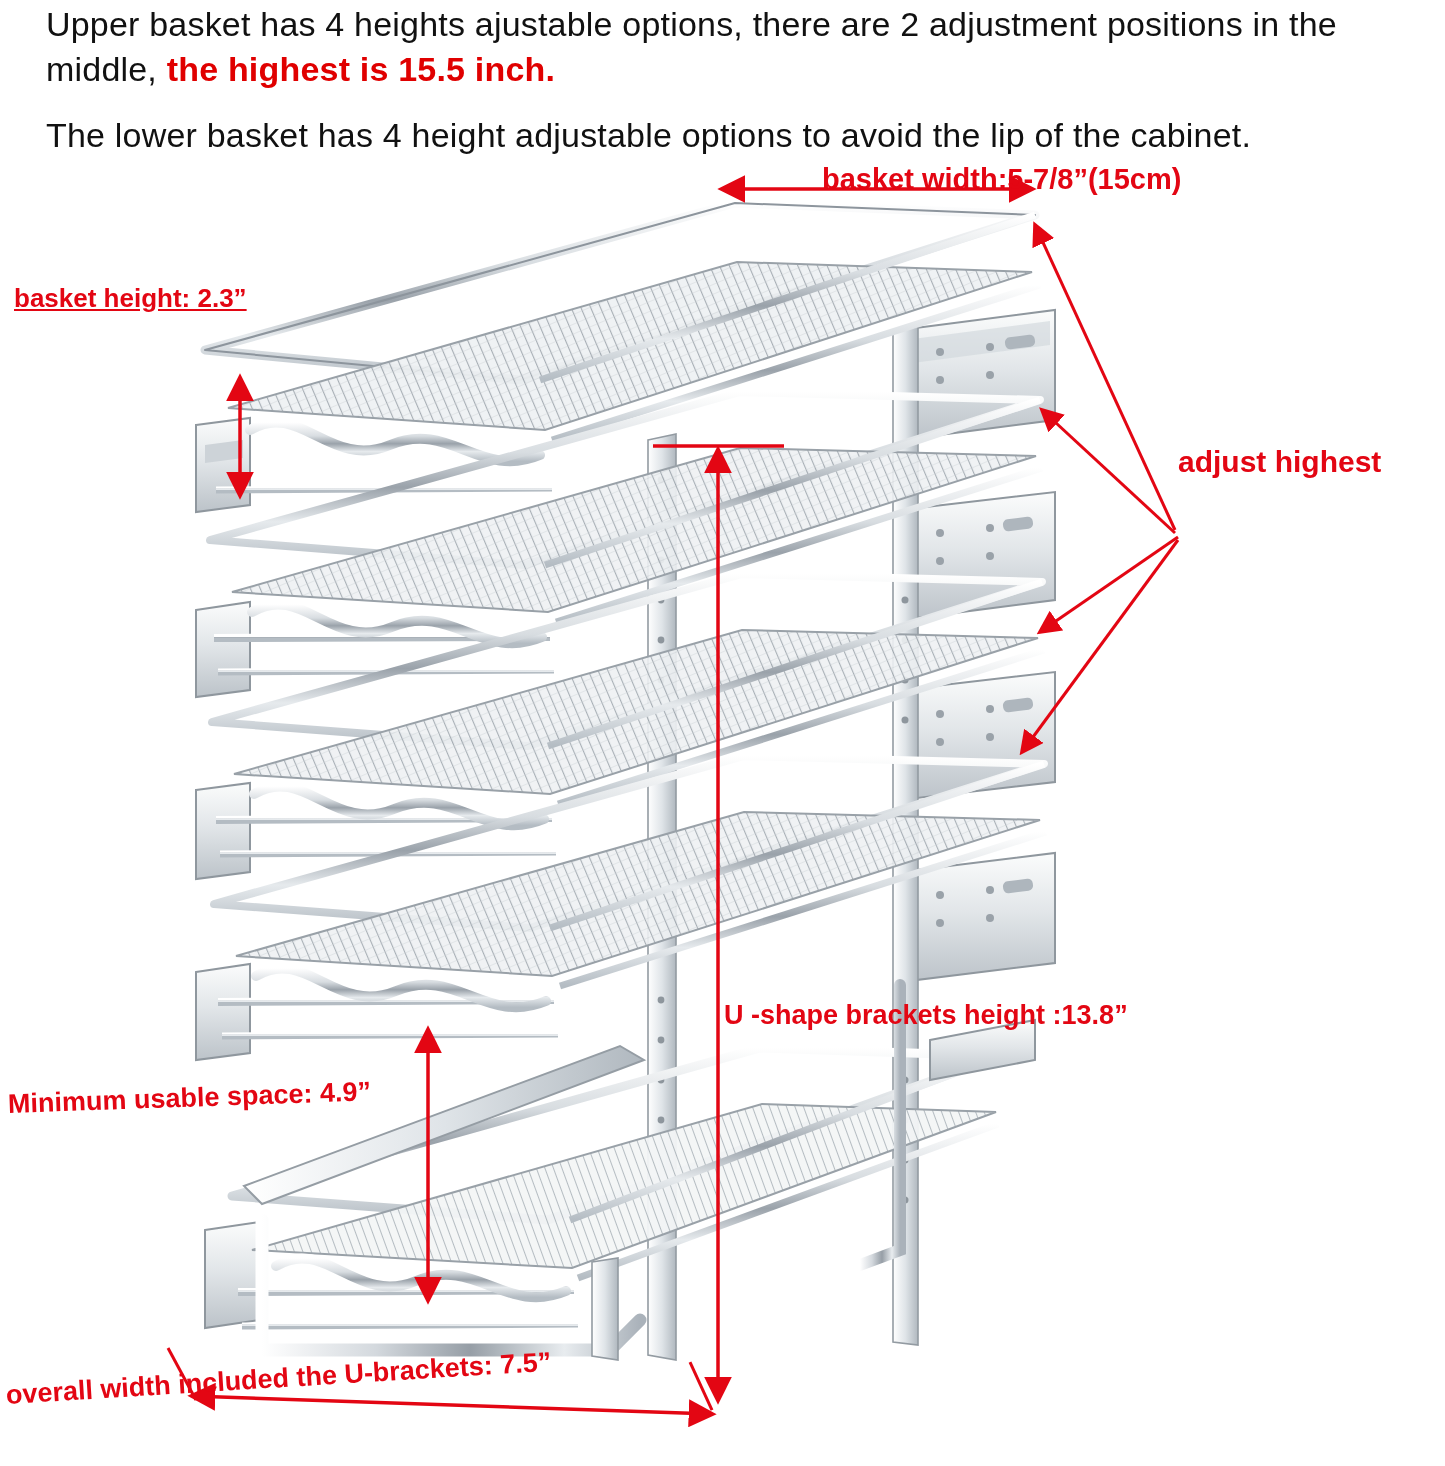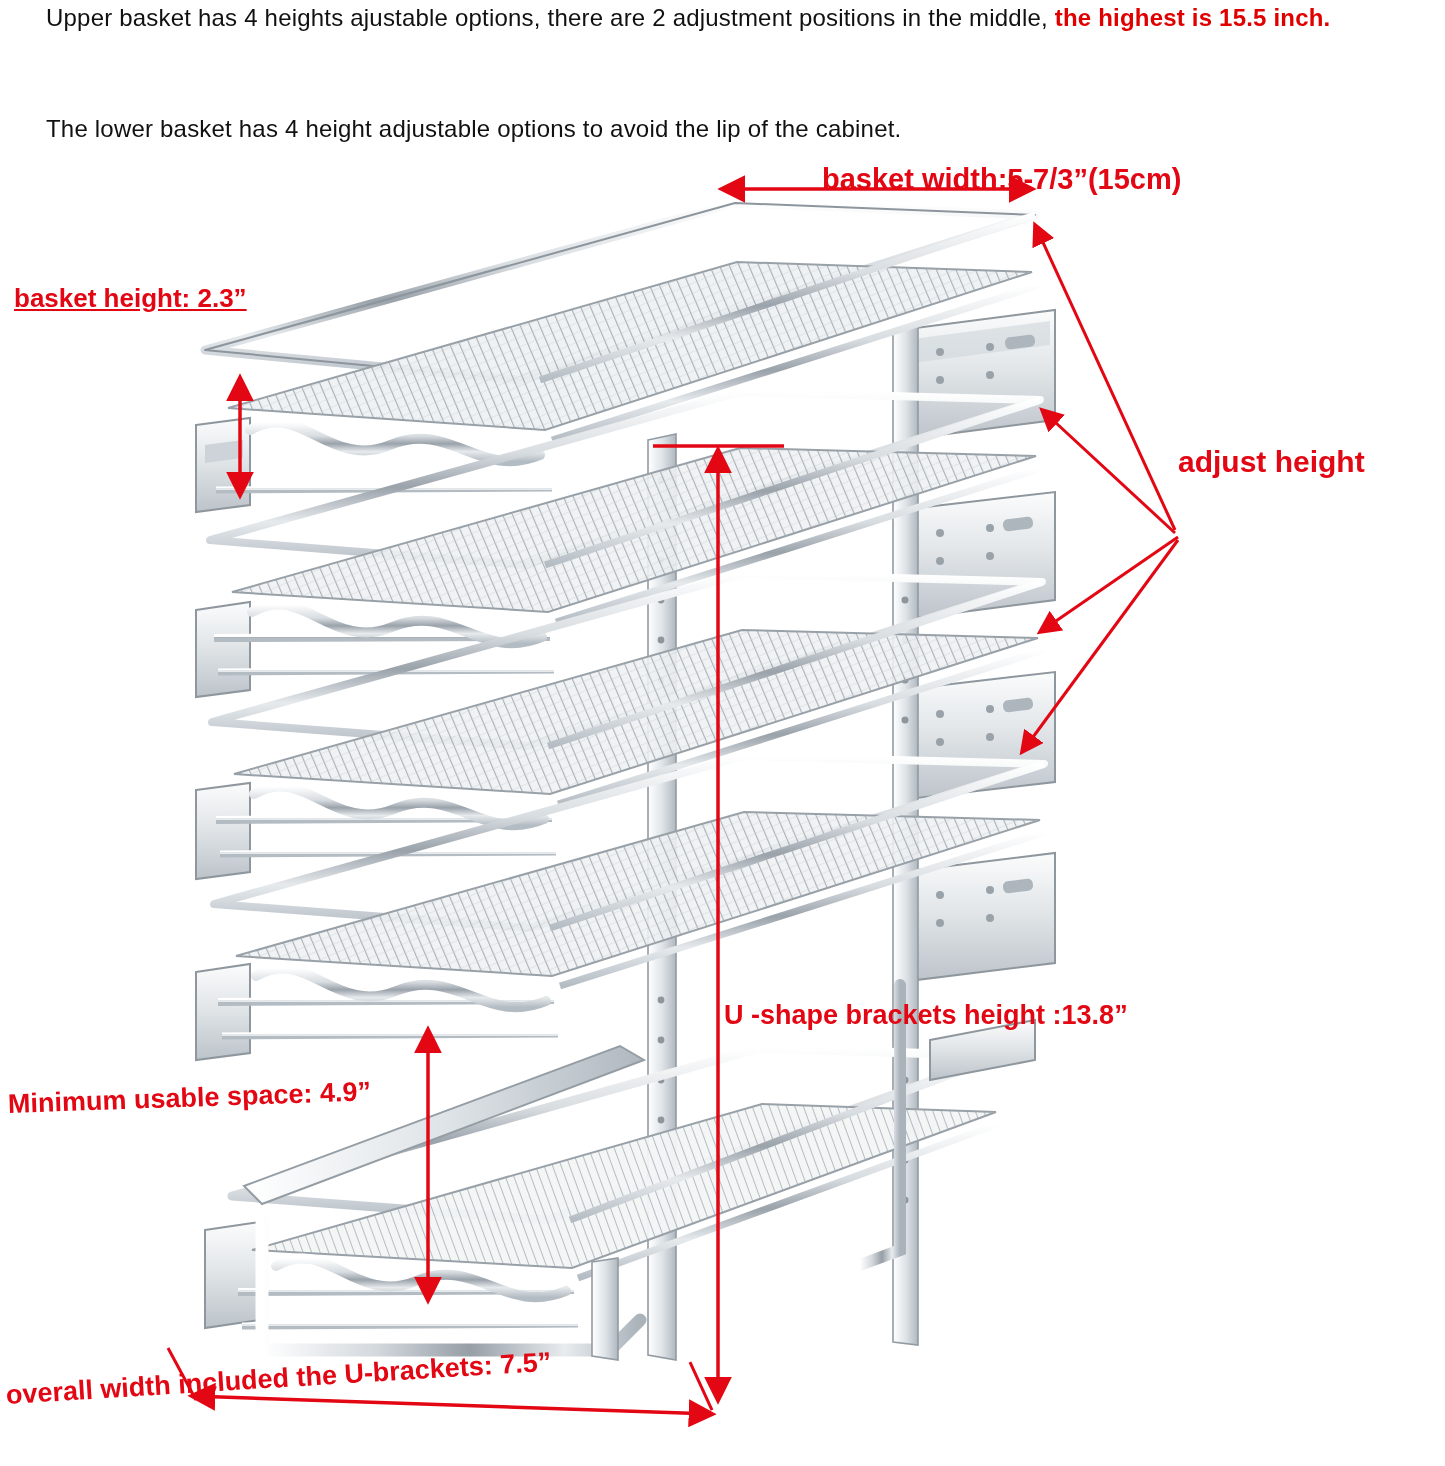--- a/index.html
+++ b/index.html
@@ -13,21 +13,21 @@
     position: relative;
     overflow: hidden;
     font-family: "Liberation Sans", sans-serif;
     color: #000000;
   }
 
   
   .desc {
     position: absolute;
     left: 46px;
-    font-size: 24px;
+    font-size: 34px;
     line-height: 1.32;
     color: #111111;
     letter-spacing: 0.2px;
   }
   #desc-line-1 { top: 2px; width: 1390px; }
   #desc-line-2 { top: 113px; width: 1390px; }
   .hl-red {
     color: #e00000;
     font-weight: bold;
   }
@@ -333,18 +333,18 @@
   <line x1="690" y1="1362" x2="712" y2="1410" stroke="#e30613" stroke-width="3"></line>
   <line x1="192" y1="1396" x2="712" y2="1414" stroke="#e30613" stroke-width="3.5" marker-start="url(#arrowRed)" marker-end="url(#arrowRed)"></line>
 </svg>
 
 <div class="desc" id="desc-line-1">
   <span>Upper basket has 4 heights ajustable options, there are 2 adjustment positions in the middle, </span><span class="hl-red">the highest is 15.5 inch.</span>
 </div>
 
 <div class="desc" id="desc-line-2">The lower basket has 4 height adjustable options to avoid the lip of the cabinet.</div>
 
-<div class="ann" id="ann-basket-width">basket width:5-7/3”(15cm)</div>
+<div class="ann" id="ann-basket-width">basket width:5-7/8”(15cm)</div>
 <div class="ann" id="ann-basket-height">basket height: 2.3”</div>
-<div class="ann" id="ann-adjust-height">adjust height</div>
+<div class="ann" id="ann-adjust-height">adjust highest</div>
 <div class="ann" id="ann-ushape">U -shape brackets height :13.8”</div>
 <div class="ann" id="ann-minimum">Minimum usable space: 4.9”</div>
 <div class="ann" id="ann-overall">overall width included the U-brackets: 7.5”</div>
 
 </body></html>

